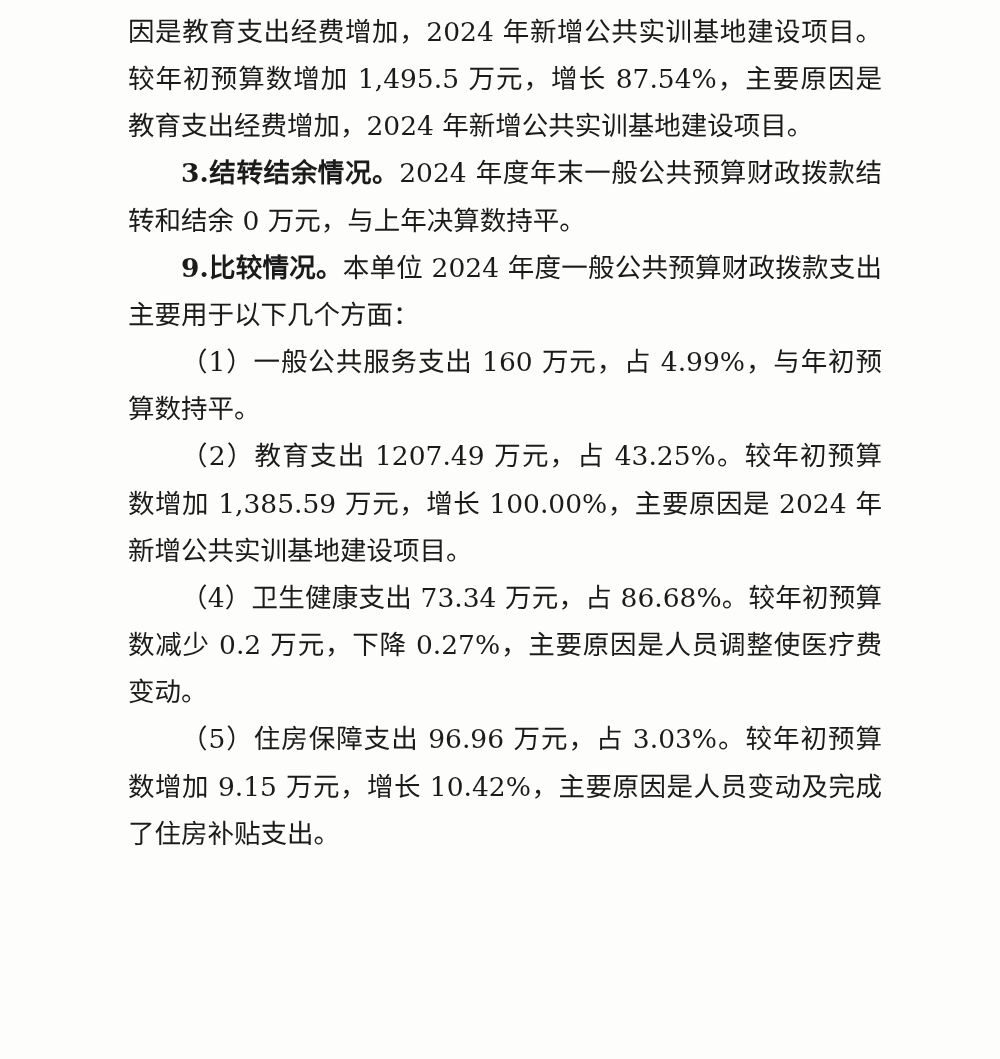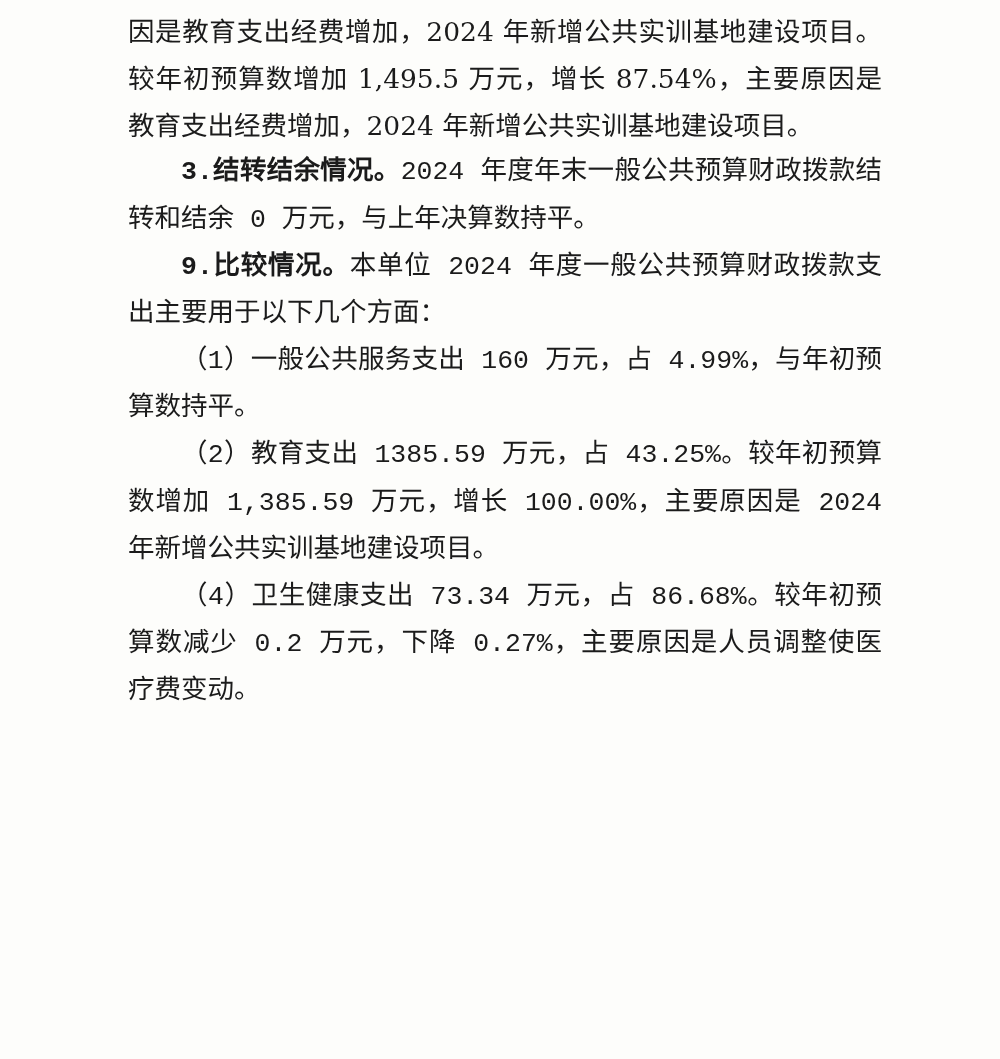--- a/index.html
+++ b/index.html
@@ -24,21 +24,20 @@
     text-align: justify;
     text-justify: inter-ideograph;
   }
   p {
     margin: 0 0 0.0em 0;
     text-align: justify;
     text-justify: inter-ideograph;
   }
   p.indent {
     text-indent: 2em;
-    font-family: Liberation Mono, monospace;
   }
   p.noindent {
     text-indent: 0;
   }
   .b {
     font-weight: bold;
   }
 </style>
 </head>
 <body>
@@ -51,21 +50,22 @@
     <p class="indent">
       <span class="b">3.结转结余情况。</span><span>2024 年度年末一般公共预算财政拨款结转和结余 0 万元，与上年决算数持平。</span>
     </p>
 
     <p class="indent">
       <span class="b">9.比较情况。</span><span>本单位 2024 年度一般公共预算财政拨款支出主要用于以下几个方面：</span>
     </p>
 
     <p class="indent">（1）一般公共服务支出 160 万元，占 4.99%，与年初预算数持平。</p>
 
-    <p class="indent">（2）教育支出 1385.59 万元，占 43.25%。较年初预算数增加 1,385.59 万元，增长 100.00%，主要原因是 2024 年新增公共实训基地建设项目。</p>
+    <p class="indent">（2）教育支出 1207.49 万元，占 43.25%。较年初预算数增加 1,385.59 万元，增长 100.00%，主要原因是 2024 年新增公共实训基地建设项目。</p>
 
 
     <p class="indent">（4）卫生健康支出 73.34 万元，占 86.68%。较年初预算数减少 0.2 万元，下降 0.27%，主要原因是人员调整使医疗费变动。</p>
 
+    <p class="indent">（5）住房保障支出 96.96 万元，占 3.03%。较年初预算数增加 9.15 万元，增长 10.42%，主要原因是人员变动及完成了住房补贴支出。</p>
 
 
   </div>
 </div>
 
 </body></html>

